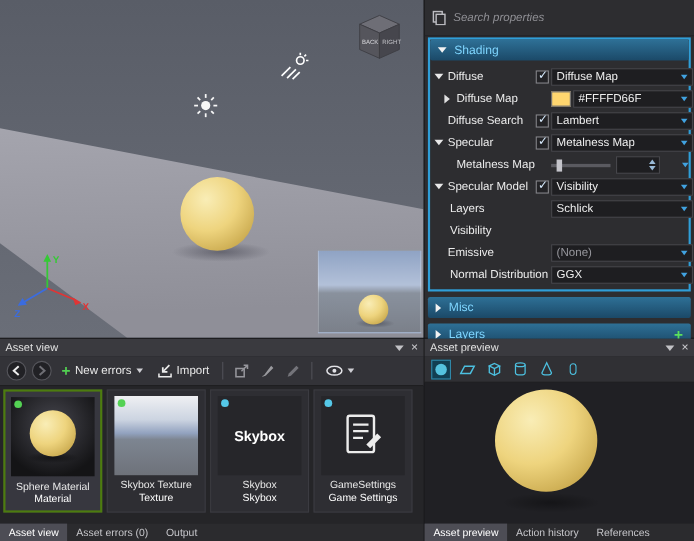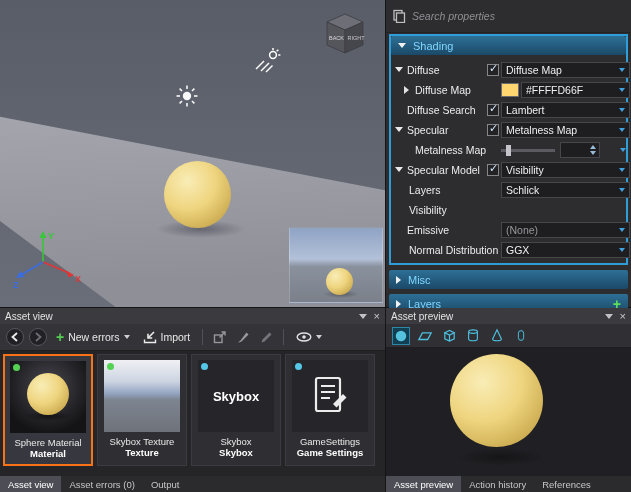--- a/index.html
+++ b/index.html
@@ -76,31 +76,31 @@
   .assetview{position:absolute;left:0;top:308px;width:385px;height:184px;background:#252528}
   .av-toolbar{height:27px;background:#333338;display:flex;align-items:center;gap:5px;padding:0 6px;border-bottom:1px solid #1e1e20}
   .navbtn{width:18px;height:18px;border-radius:50%;background:#212125;border:1px solid #56565c;display:flex;align-items:center;justify-content:center;cursor:pointer;flex:none}
   .tbtn{display:flex;align-items:center;gap:4px;padding:2px 4px;color:#e8e8e8;font-size:10.5px;cursor:pointer}
   .plus-glyph{color:#52d052;font-weight:bold;font-size:14px;line-height:10px}
   .caret{width:0;height:0;border-left:3.5px solid transparent;border-right:3.5px solid transparent;border-top:4px solid #cfcfd4}
   .vsep{width:1px;height:16px;background:#505058;margin:0 3px;flex:none}
   .icbtn{width:18px;height:18px;display:flex;align-items:center;justify-content:center;cursor:pointer;flex:none}
   .tiles{position:absolute;left:0;right:0;top:43px;bottom:16px;background:#252528;display:flex;gap:4px;padding:3px}
   .tile{width:90px;height:112px;background:#2e2e33;border:1px solid #3b3b41;display:flex;flex-direction:column;align-items:center;padding-top:5px;position:relative;cursor:pointer}
-  .tile.selected{border:2px solid #f97316;background:#37373f}
+  .tile.selected{border:2px solid #4d7c0f;background:#37373f}
   .thumb{width:76px;height:72px;position:relative;background:#222225;overflow:hidden;flex:none}
   .thumb.mat{background:radial-gradient(circle at 50% 35%,#47474f,#141416 78%)}
   .thumb.sky{background:linear-gradient(180deg,#eff0f3 0%,#ccd4e1 30%,#92a2bf 47%,#7d8591 55%,#6e727a 100%)}
   .thumb.darkbg{background:#26262a;display:flex;align-items:center;justify-content:center}
   .tsphere{position:absolute;left:17px;top:12px;width:42px;height:42px}
   .tshadow{position:absolute;left:14px;top:50px;width:48px;height:10px;border-radius:50%;background:radial-gradient(ellipse,rgba(0,0,0,.5),transparent 70%)}
   .dot{position:absolute;left:3px;top:3px;width:7px;height:7px;border-radius:50%;z-index:2}
   .skytext{color:#fff;font-weight:bold;font-size:13px}
   .tname{font-size:9.5px;color:#e9e9e9;line-height:11px;margin-top:4px;text-align:center}
-  .ttype{font-size:9.5px;font-weight:bold;color:#fff;line-height:11px;text-align:center}
+  .ttype{font-size:9.5px;font-weight:normal;color:#fff;line-height:11px;text-align:center}
 
   
   .assetpreview{position:absolute;left:386px;top:308px;width:245px;height:184px;background:#242427}
   .ap-toolbar{height:24px;background:#303034;display:flex;align-items:center;gap:6px;padding:0 6px;border-bottom:1px solid #1e1e20}
   .icbtn.selected{background:#123f52;border:1px solid #2f87a8}
   .preview-area{position:absolute;left:0;right:0;top:40px;bottom:16px;background:#202024}
   .preview-shadow{position:absolute;left:70px;top:100px;width:90px;height:18px;border-radius:50%;background:radial-gradient(ellipse,rgba(0,0,0,.35),transparent 70%)}
   .preview-sphere{position:absolute;left:64px;top:6px;width:93px;height:93px}
 </style>
 </head>

